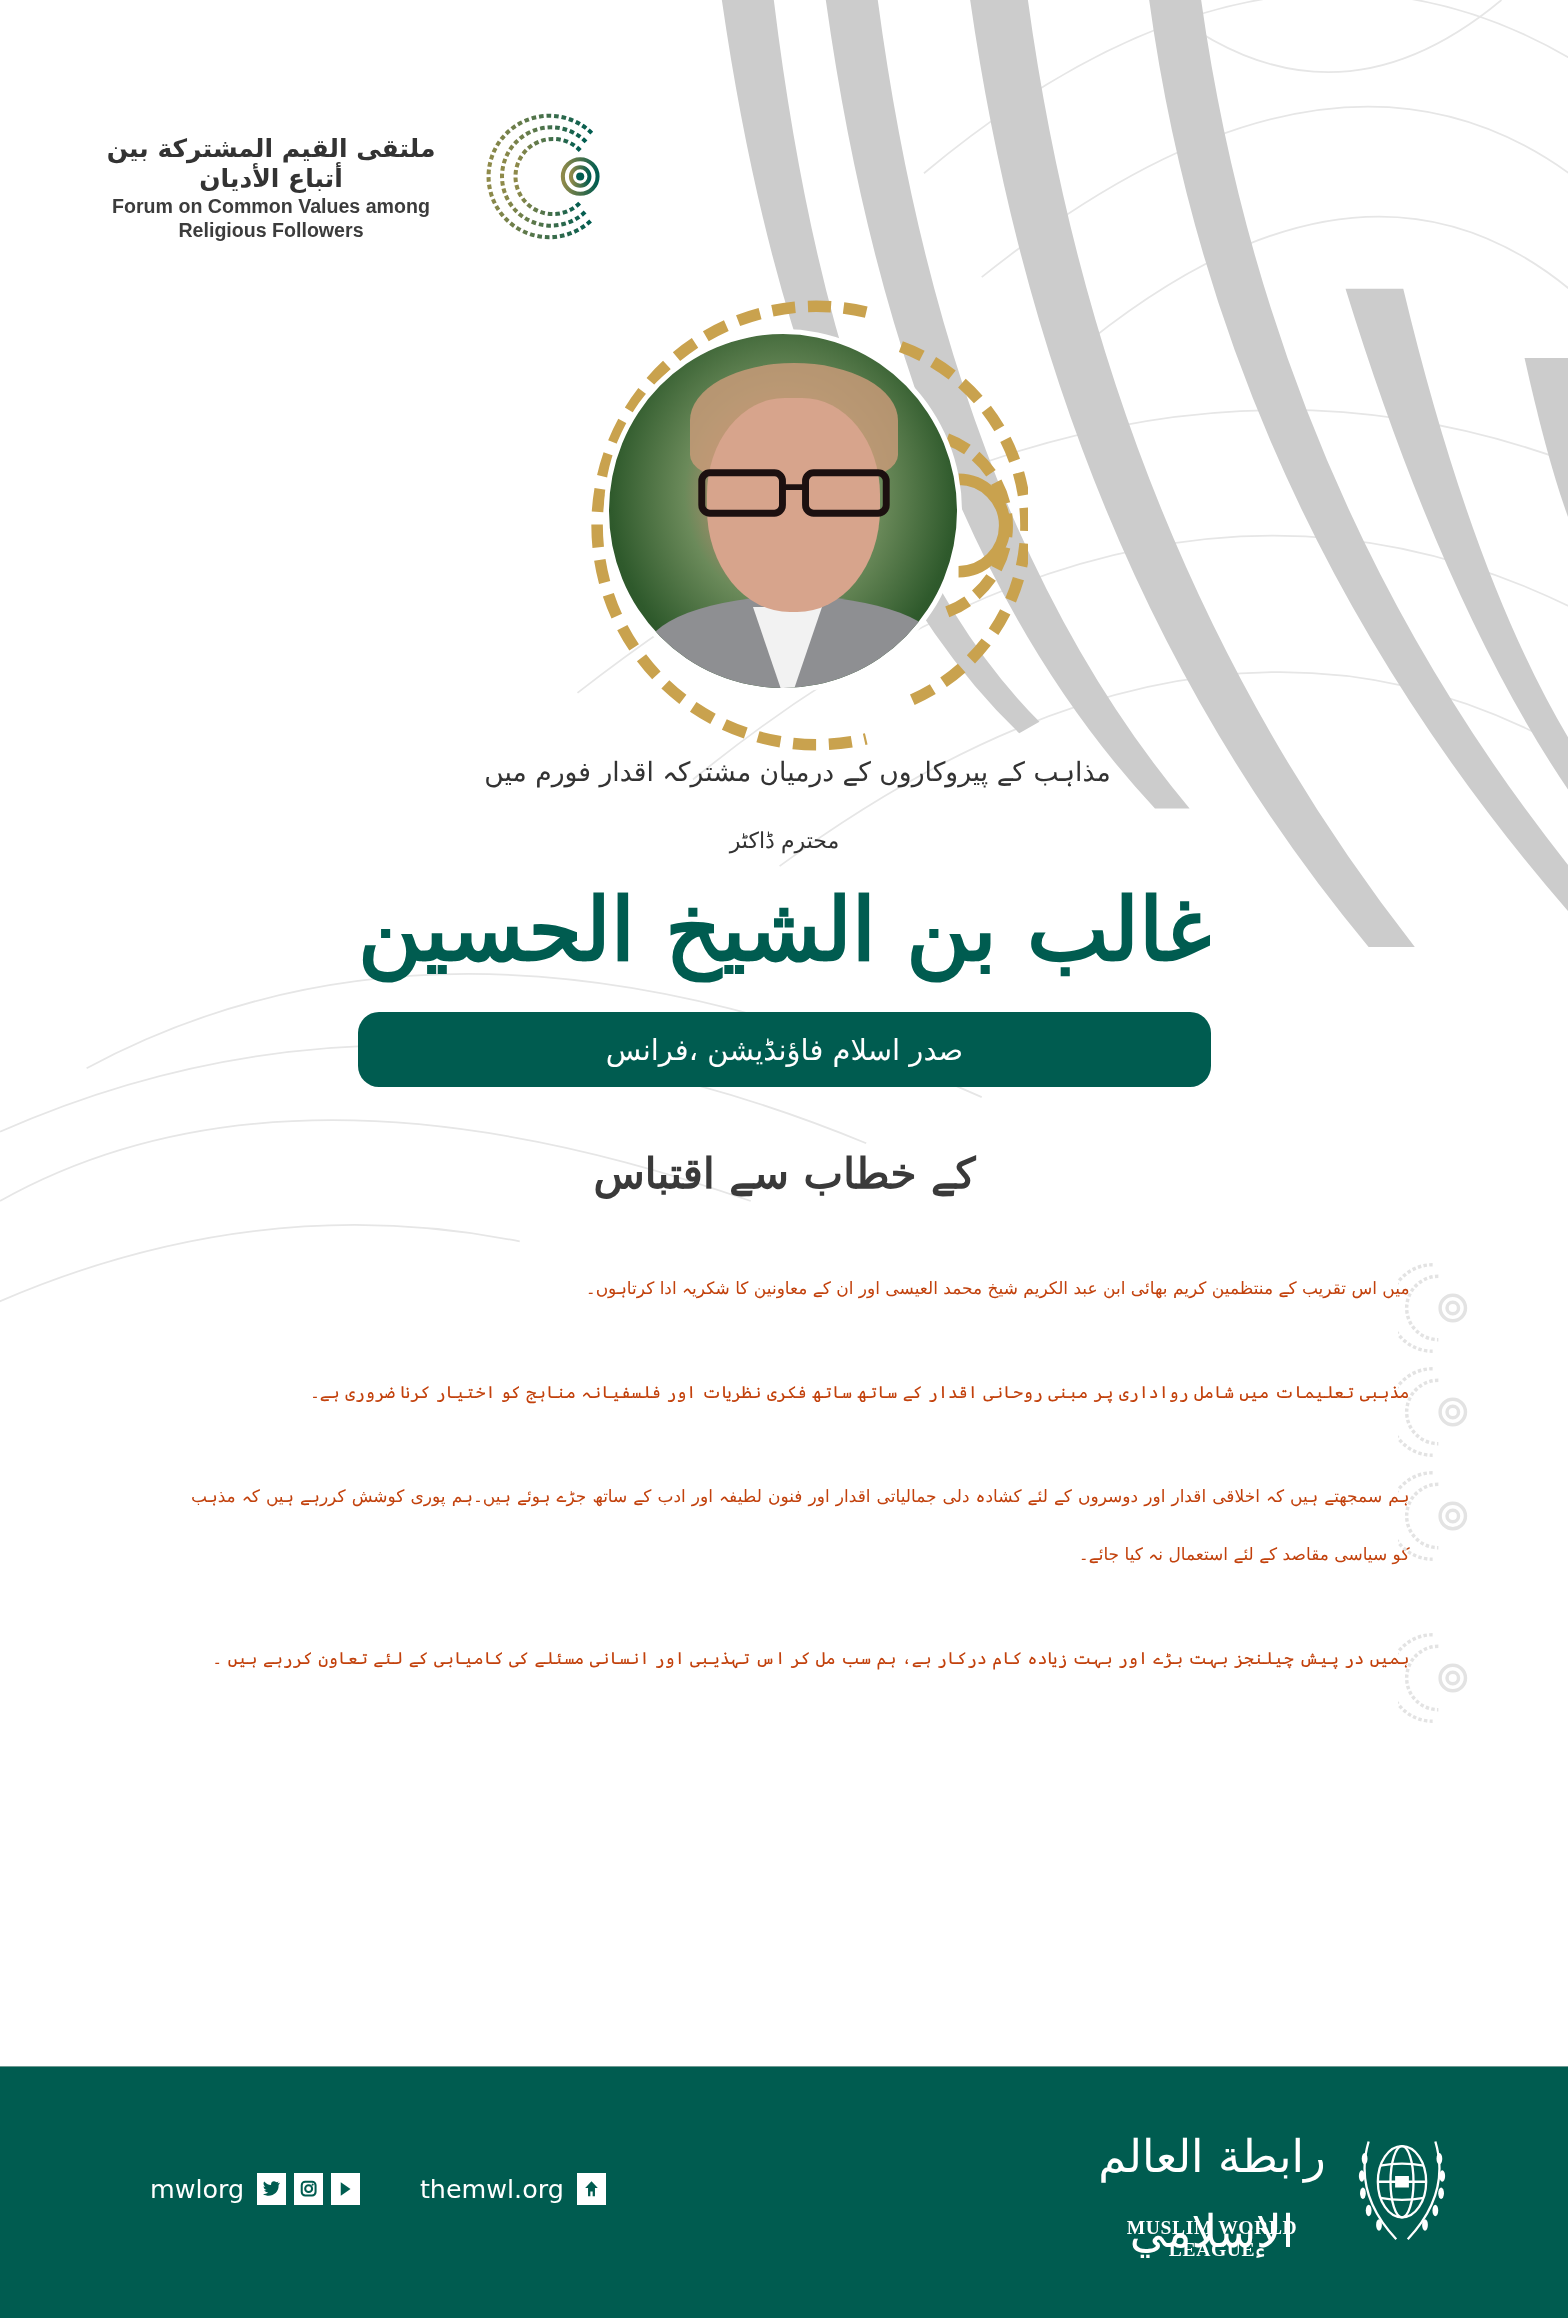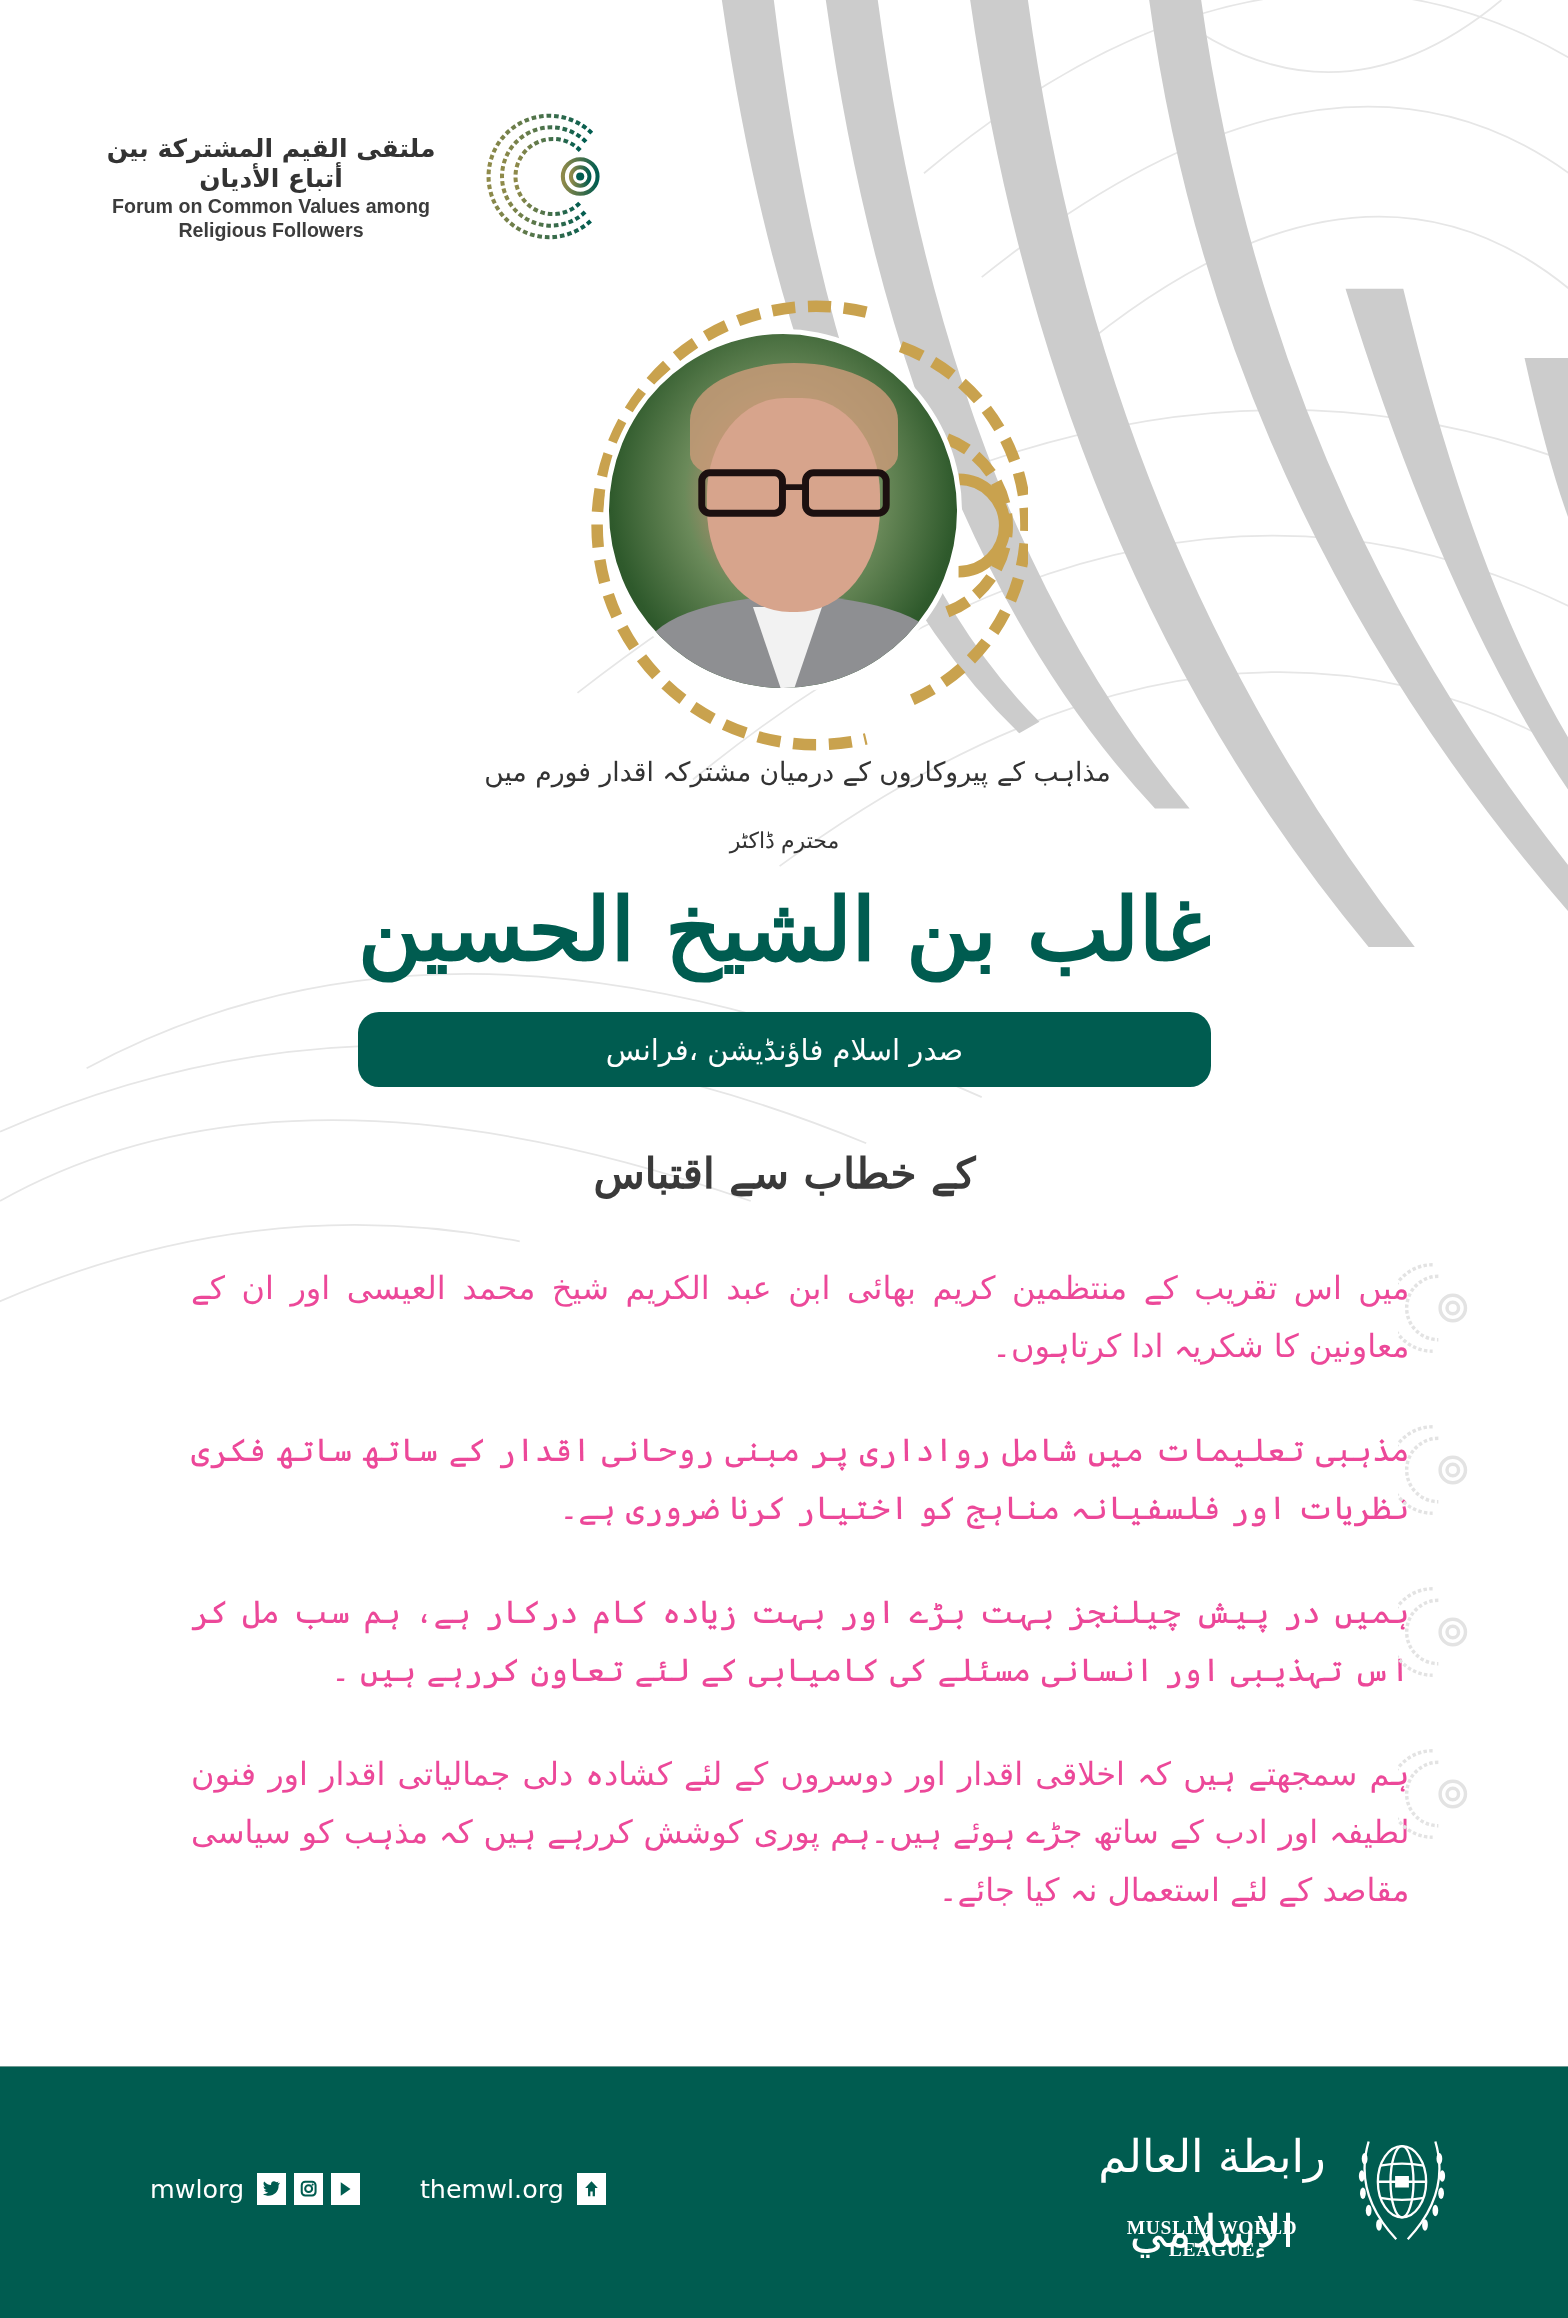--- a/index.html
+++ b/index.html
@@ -28,21 +28,21 @@
   
   .subtitle { position: absolute; left: 0; width: 1569px; top: 756px; text-align: center; direction: rtl; font-family: "DejaVu Serif", serif; font-size: 26.6px; color: #333; padding-left: 26px; }
   .honorific { position: absolute; left: 0; width: 1569px; top: 828px; text-align: center; direction: rtl; font-family: Liberation Sans, sans-serif; font-size: 22px; color: #333; }
   .speaker-name { position: absolute; left: 0; width: 1569px; top: 863px; text-align: center; direction: rtl; font-family: "DejaVu Serif", serif; font-weight: bold; font-size: 87px; line-height: 133px; color: #005c50; letter-spacing: 5.8px; }
   .title-bar { position: absolute; left: 358px; top: 1012px; width: 853px; height: 75px; background: #005c50; border-radius: 21px; display: flex; align-items: center; justify-content: center; }
   .title-bar span { direction: rtl; font-family: "DejaVu Serif", serif; font-size: 29px; color: #ffffff; }
   .speech-label { position: absolute; left: 0; width: 1569px; top: 1149px; text-align: center; direction: rtl; font-family: "DejaVu Serif", serif; font-weight: bold; font-size: 42px; color: #3a3a3a; }
 
   
   .quotes { position: absolute; left: 191px; top: 1259px; width: 1230px; }
-  .quote { position: relative; direction: rtl; text-align: justify; font-family: "DejaVu Serif", serif; font-size: 32px; line-height: 58px; color: #ec4899; margin-bottom: 46px; padding-right: 11.5px; }
+  .quote { position: relative; direction: rtl; text-align: justify; font-family: "DejaVu Serif", serif; font-size: 17px; line-height: 58px; color: #c2410c; margin-bottom: 46px; padding-right: 11.5px; }
   .quote:nth-child(1) { margin-top: 0; }
   .quote-mark { position: absolute; right: -52px; top: 0; width: 75px; height: 98px; }
 
   
   .footer { position: absolute; left: 0; top: 2066px; width: 1569px; height: 253px; background: #005c50; border-top: 1.2px solid #6f9a93; }
   .social { position: absolute; left: 120px; top: 104px; display: flex; align-items: center; height: 35px; margin-left: 30px; }
   .social .handle { font-family: "DejaVu Sans", sans-serif; font-size: 25.4px; color: #fff; margin-right: 12.7px; }
   .social .sq { width: 29px; height: 32px; background: #fff; margin-right: 8px; display: flex; align-items: center; justify-content: center; }
   .social .gap { width: 52px; }
   .mwl { position: absolute; left: 1085px; top: 40px; width: 370px; height: 150px; }
@@ -157,32 +157,32 @@
   </div>
   <div class="quote">
     <svg class="quote-mark" viewBox="0 0 130 170">
       <g fill="none" stroke="#e3e3e3" stroke-width="6">
           <path d="M60 10 A 75 75 0 1 0 60 160" stroke-dasharray="6 4"></path>
           <path d="M70 30 A 55 55 0 1 0 70 140" stroke-dasharray="6 4"></path>
           <circle cx="95" cy="85" r="22"></circle>
           <circle cx="95" cy="85" r="10"></circle>
         </g>
     </svg>
+    <span>ہم سمجھتے ہیں کہ اخلاقی اقدار اور دوسروں کے لئے کشادہ دلی جمالیاتی اقدار اور فنون لطیفہ اور ادب کے ساتھ جڑے ہوئے ہیں۔ہم پوری کوشش کررہے ہیں کہ مذہب کو سیاسی مقاصد کے لئے استعمال نہ کیا جائے۔</span>
+  </div>
+  <div class="quote">
+    <svg class="quote-mark" viewBox="0 0 130 170">
+      <g fill="none" stroke="#e3e3e3" stroke-width="6">
+          <path d="M60 10 A 75 75 0 1 0 60 160" stroke-dasharray="6 4"></path>
+          <path d="M70 30 A 55 55 0 1 0 70 140" stroke-dasharray="6 4"></path>
+          <circle cx="95" cy="85" r="22"></circle>
+          <circle cx="95" cy="85" r="10"></circle>
+        </g>
+    </svg>
     <span>ہمیں در پیش چیلنجز بہت بڑے اور بہت زیادہ کام درکار ہے، ہم سب مل کر اس تہذیبی اور انسانی مسئلے کی کامیابی کے لئے تعاون کررہے ہیں ۔</span>
-  </div>
-  <div class="quote">
-    <svg class="quote-mark" viewBox="0 0 130 170">
-      <g fill="none" stroke="#e3e3e3" stroke-width="6">
-          <path d="M60 10 A 75 75 0 1 0 60 160" stroke-dasharray="6 4"></path>
-          <path d="M70 30 A 55 55 0 1 0 70 140" stroke-dasharray="6 4"></path>
-          <circle cx="95" cy="85" r="22"></circle>
-          <circle cx="95" cy="85" r="10"></circle>
-        </g>
-    </svg>
-    <span>ہم سمجھتے ہیں کہ اخلاقی اقدار اور دوسروں کے لئے کشادہ دلی جمالیاتی اقدار اور فنون لطیفہ اور ادب کے ساتھ جڑے ہوئے ہیں۔ہم پوری کوشش کررہے ہیں کہ مذہب کو سیاسی مقاصد کے لئے استعمال نہ کیا جائے۔</span>
   </div>
 </div>
 
 <div class="footer">
   <div class="social">
     <span class="handle">mwlorg</span>
     <span class="sq">
       <svg width="17.3" height="15" viewBox="0 0 30 26">
           <path d="M29 3 C27 4 26 4 25 4 C26 3 27 2 27 1 C26 2 24 2 23 2 C21 0 17 0 15 2 C14 4 14 5 14 7 C9 7 5 4 2 1 C0 4 1 8 4 10 C3 10 2 10 1 9 C1 12 3 15 6 15 C5 16 4 16 2 16 C3 18 6 20 9 20 C6 22 3 23 0 23 C13 30 28 22 27 7 C28 6 29 5 29 3 Z" fill="#005c50"></path>
         </svg>

